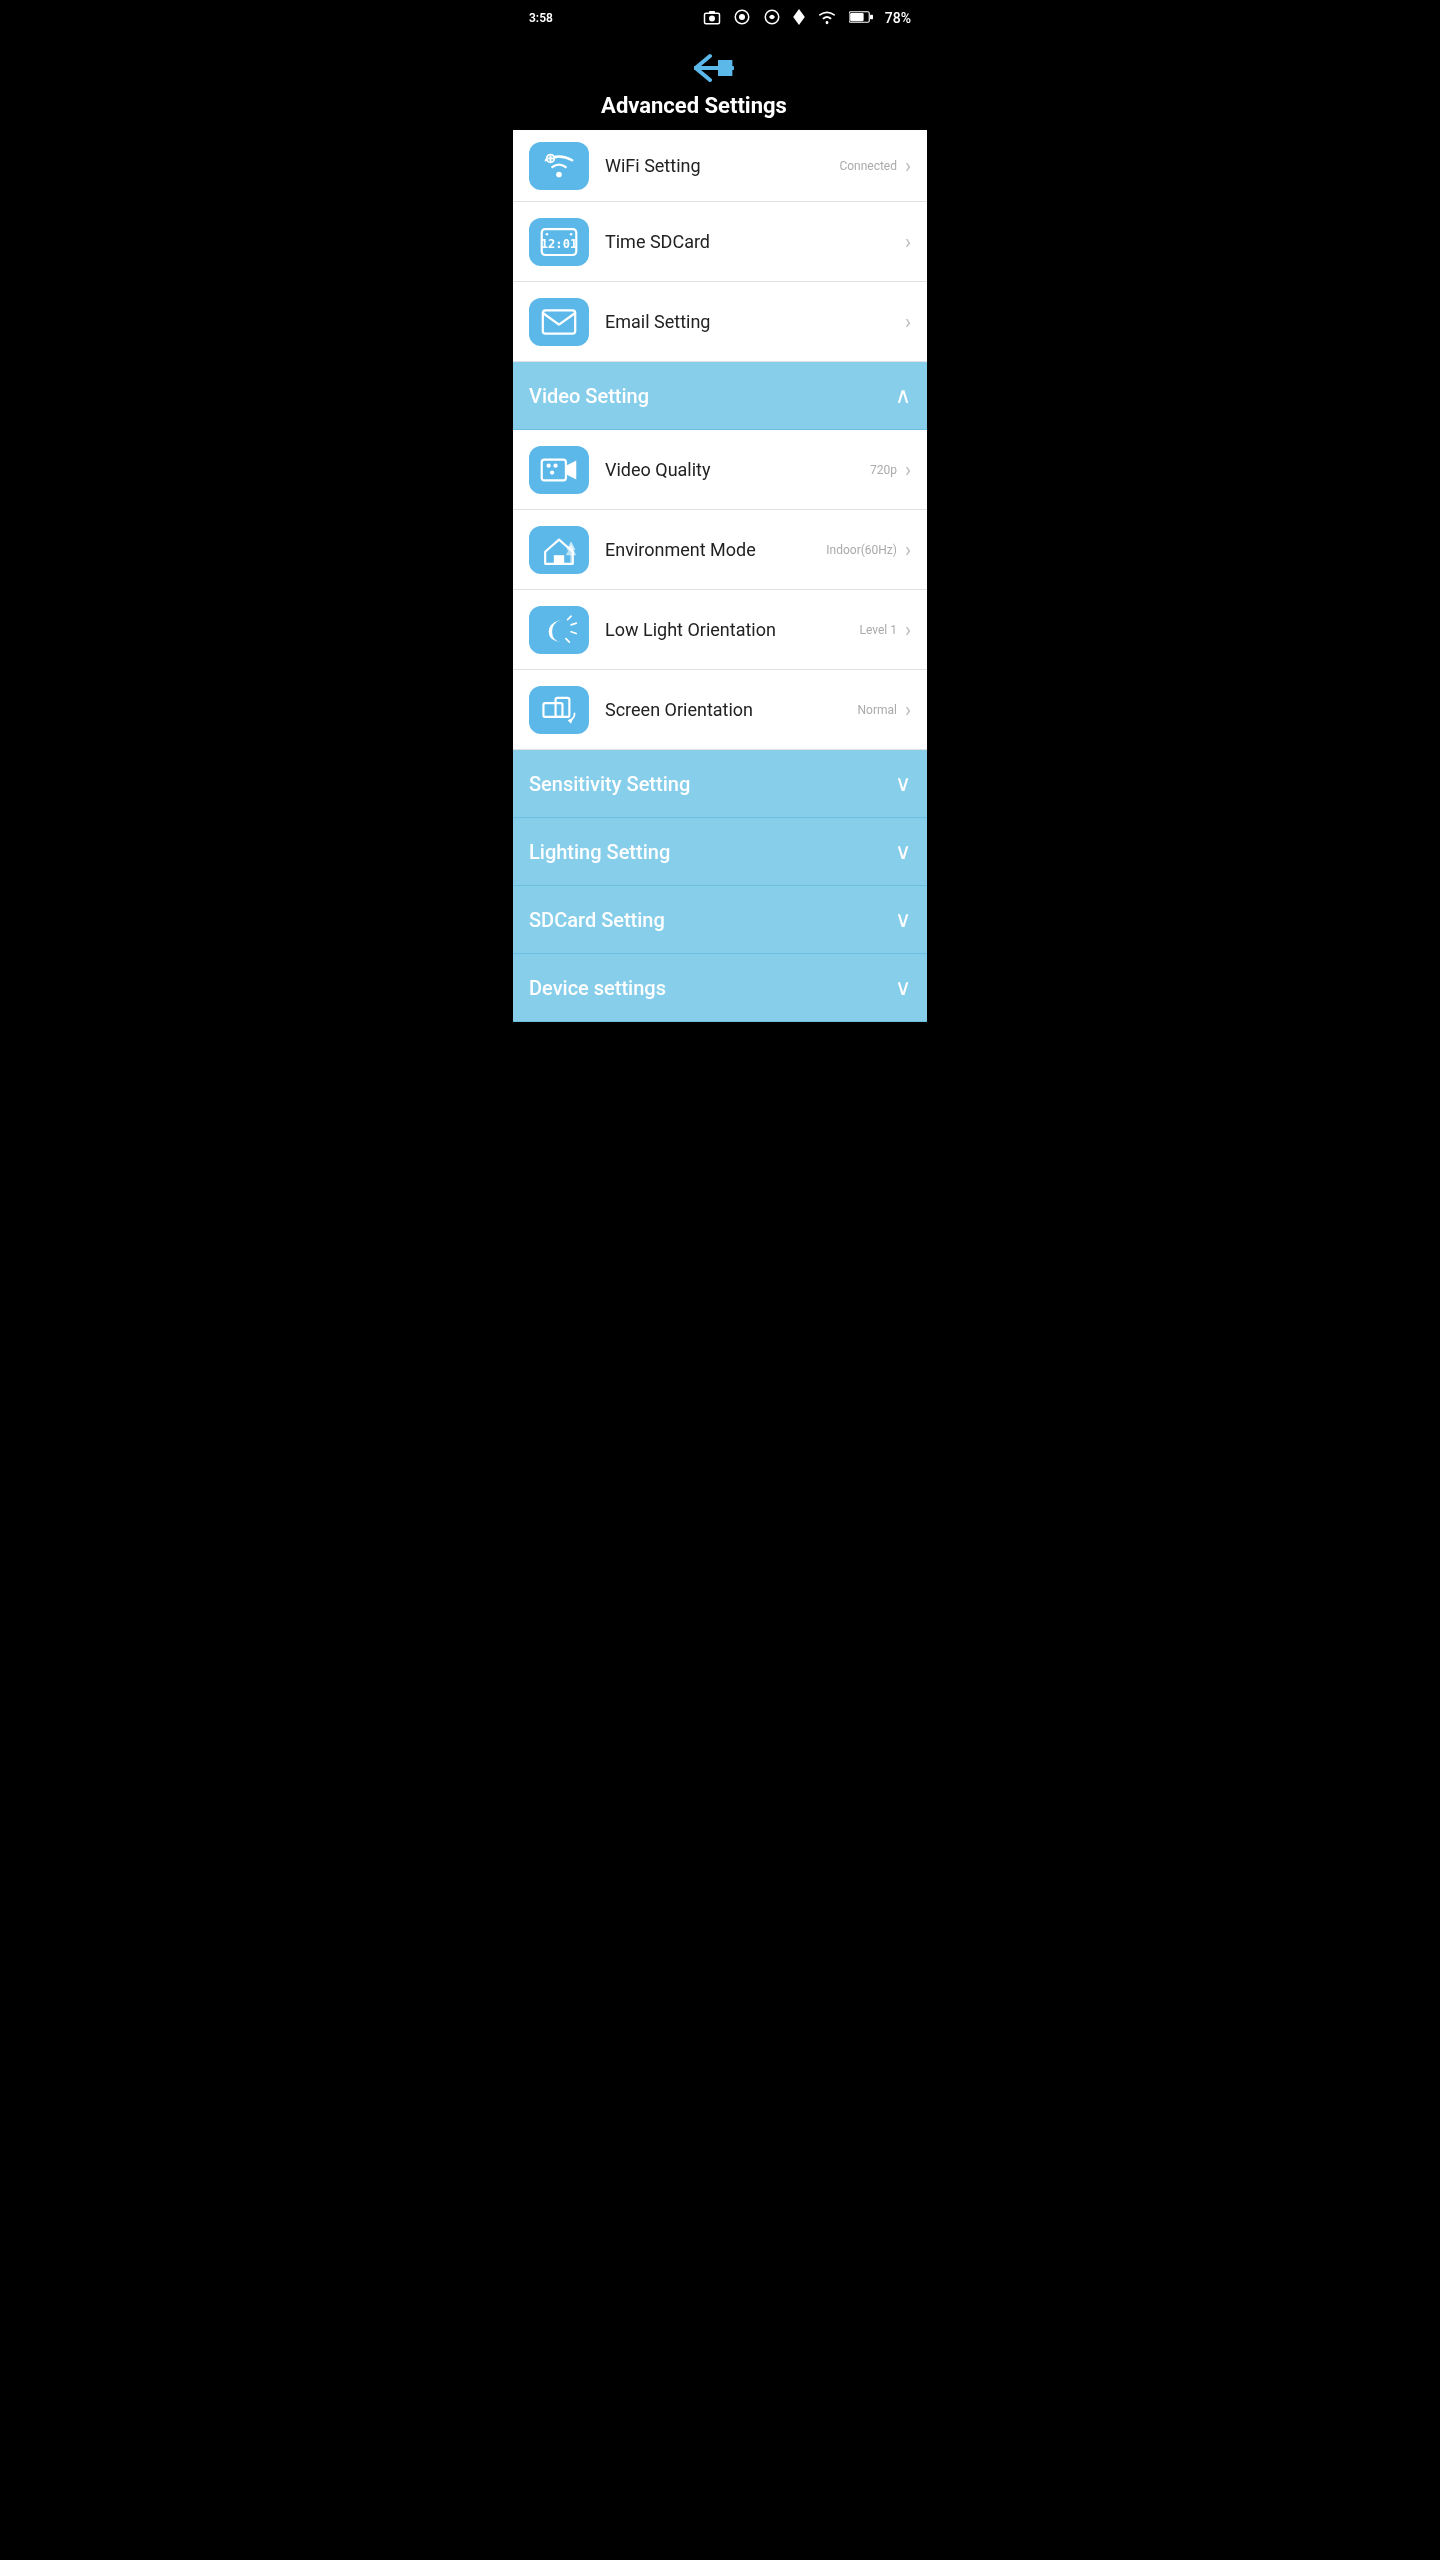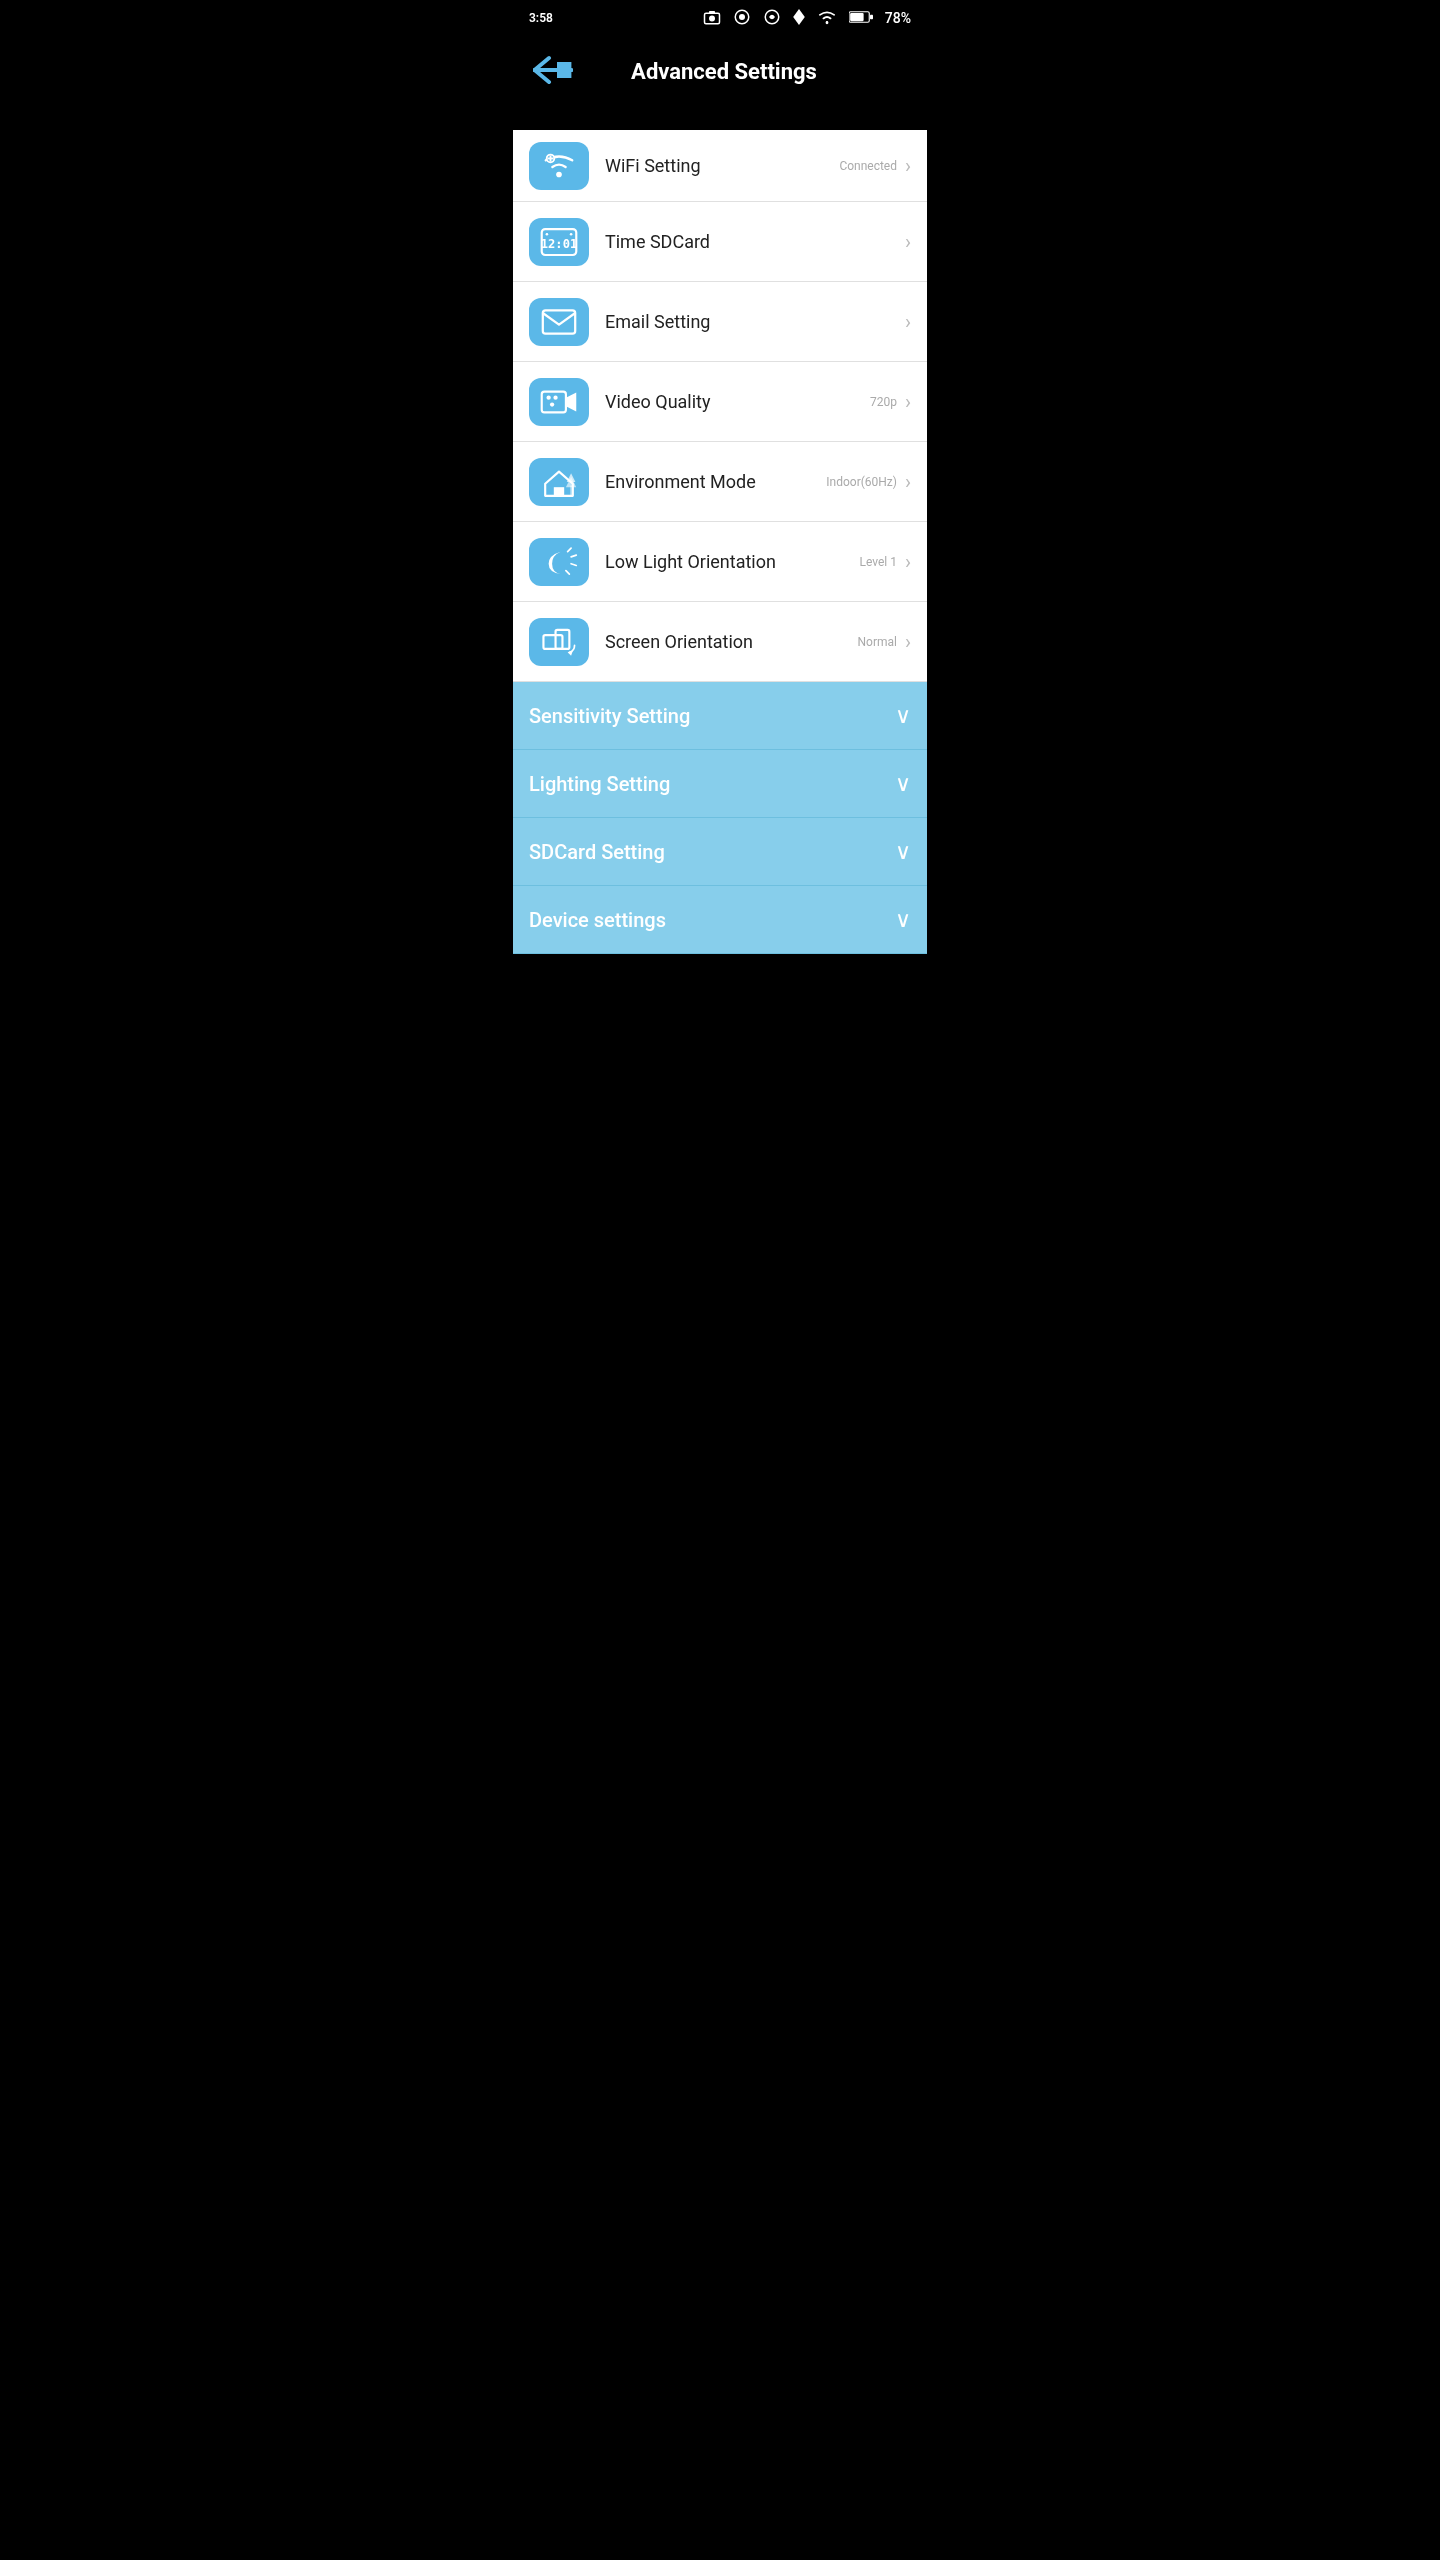--- a/index.html
+++ b/index.html
@@ -43,20 +43,21 @@
     }
 
     
     .header {
       background: #000;
       color: #fff;
       display: flex;
       align-items: center;
       padding: 10px 16px;
       height: 70px;
+      flex-direction: column;
     }
 
     .back-btn {
       background: none;
       border: none;
       cursor: pointer;
       padding: 4px;
       margin-right: 12px;
       color: #5bb8e8;
     }
@@ -264,20 +265,24 @@
       <svg width="36" height="30" viewBox="0 0 40 30" fill="white">
         <rect x="2" y="2" width="36" height="26" rx="3" fill="none" stroke="white" stroke-width="2.5"></rect>
         <path d="M2 5 L20 18 L38 5" fill="none" stroke="white" stroke-width="2.5" stroke-linejoin="round"></path>
       </svg>
     </div>
     <span class="item-label">Email Setting</span>
     <span class="item-value"></span>
     <span class="chevron-right">›</span>
   </div>
 
+  <div class="section-header">
+    <span class="section-header-label">Video Setting</span>
+    <span class="section-chevron">∧</span>
+  </div>
 
   <div class="settings-item">
     <div class="item-icon">
       <svg width="38" height="32" viewBox="0 0 44 34" fill="white">
         <rect x="2" y="5" width="28" height="24" rx="3" fill="none" stroke="white" stroke-width="2.5"></rect>
         <path d="M30 12 L42 6 L42 28 L30 22Z" fill="white"></path>
         <circle cx="10" cy="12" r="2.5" fill="white"></circle>
         <circle cx="18" cy="12" r="2.5" fill="white"></circle>
         <circle cx="14" cy="20" r="2.5" fill="white"></circle>
       </svg>

